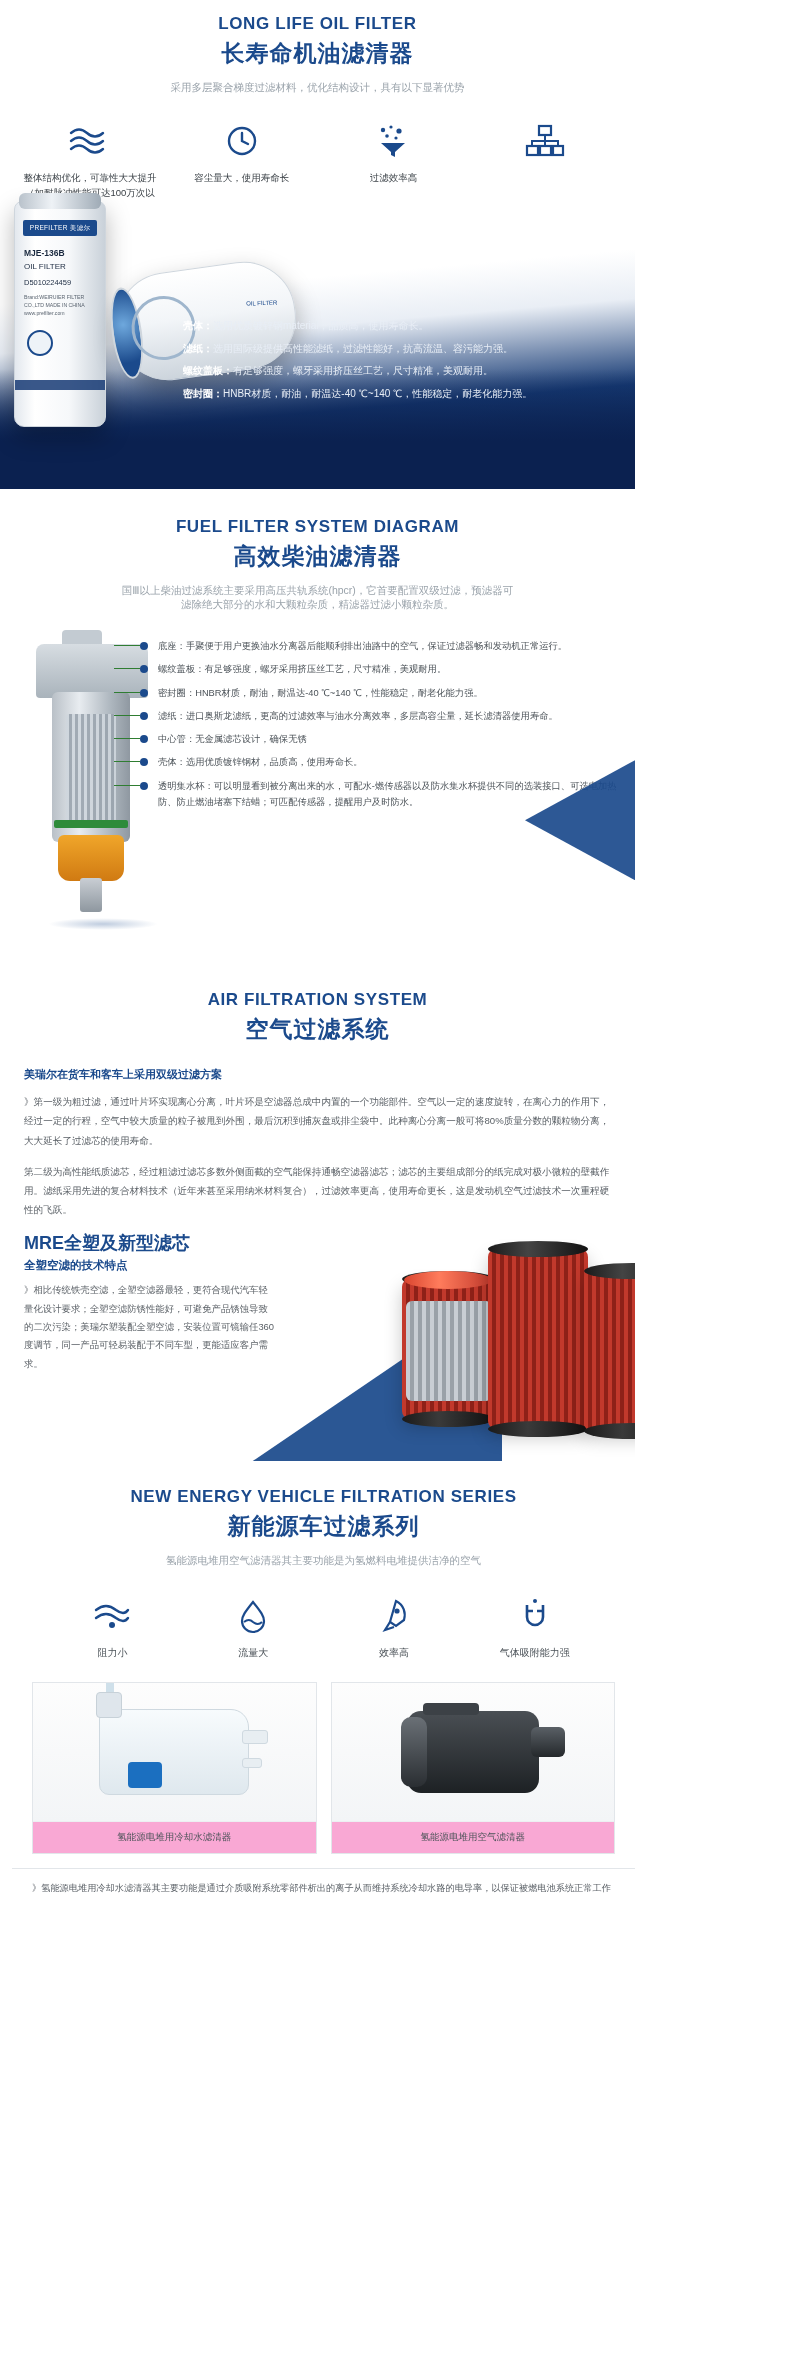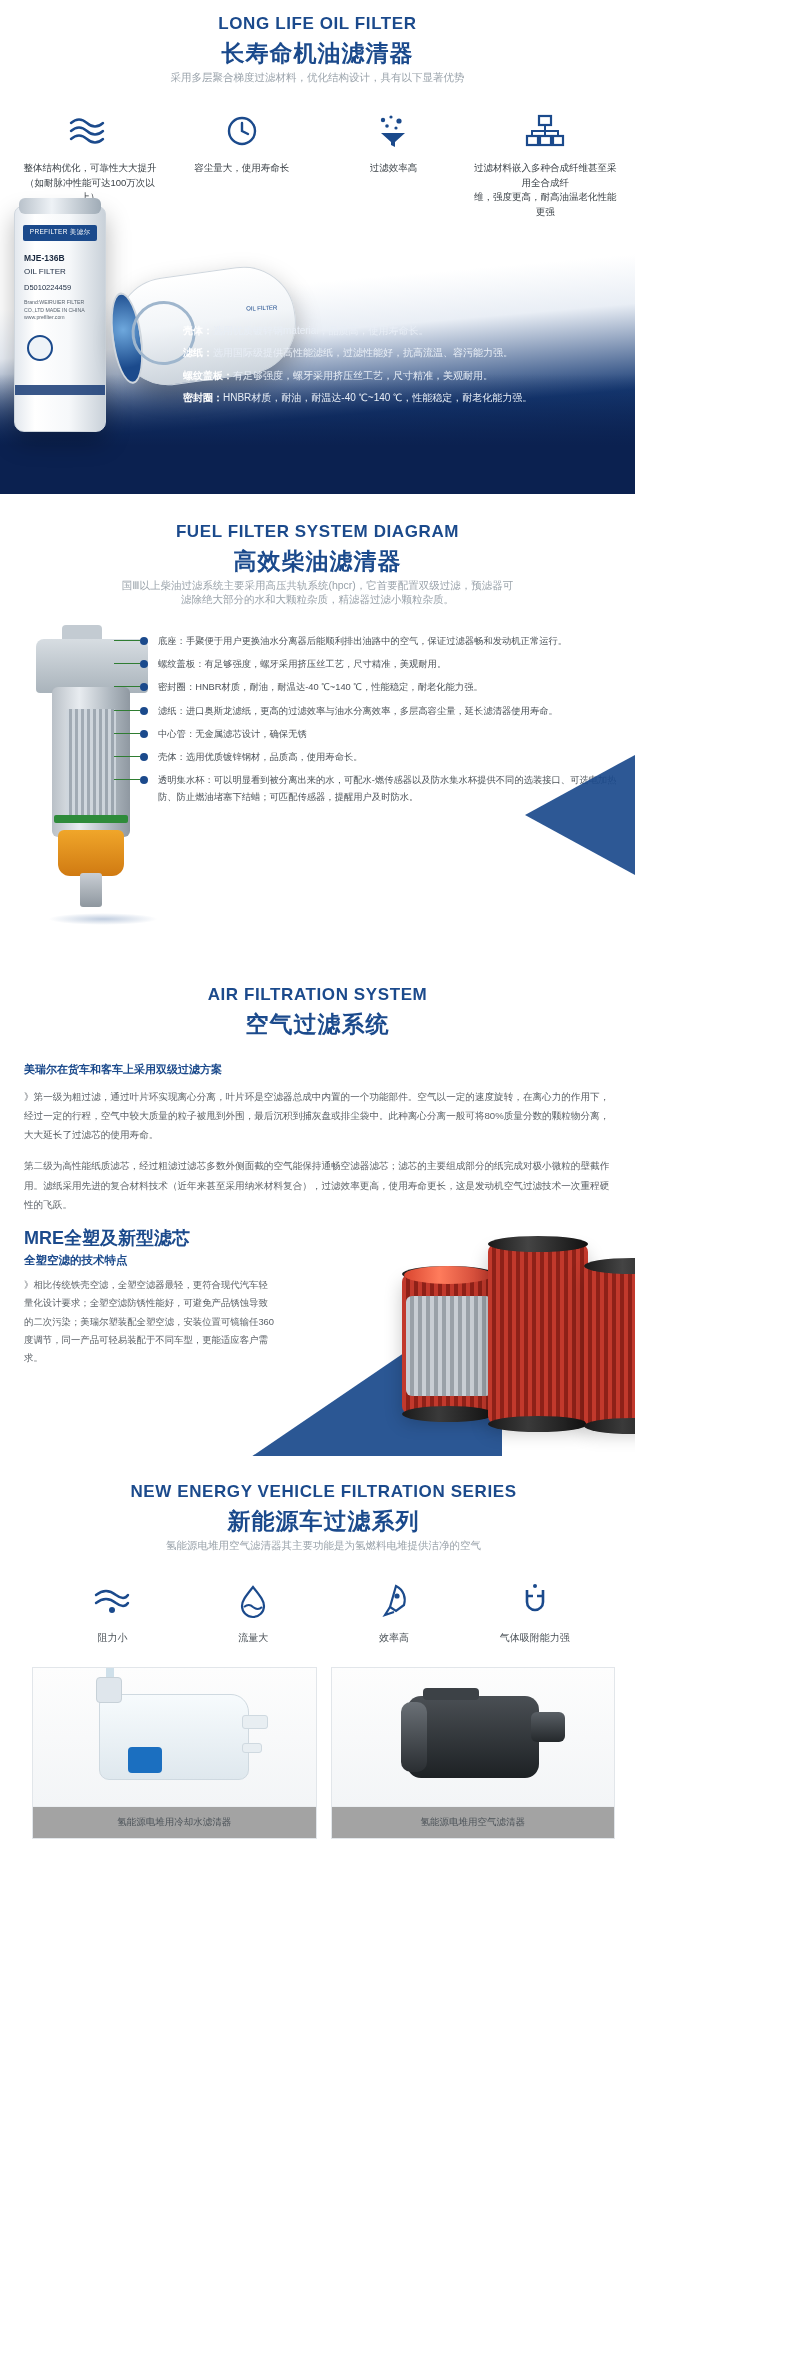--- a/index.html
+++ b/index.html
@@ -23,21 +23,21 @@
   .hdr .cn {
     color: #1b4a8c;
     font-size: 23px;
     font-weight: bold;
     margin-top: 4px;
     letter-spacing: 1px;
   }
   .hdr .sub {
     color: #9aa3ab;
     font-size: 10.5px;
-    margin-top: 2px;
+    margin-top: 12px;
   }
 
   .feat-row {
     display: flex;
     justify-content: center;
     gap: 8px;
     margin-top: 26px;
     padding: 0 18px;
   }
   .feat {
@@ -218,21 +218,21 @@
   }
 
   
   .sec-new { background:#ffffff; padding-top: 26px; padding-bottom: 8px; padding-left: 12px; }
   .ne-feats { display:flex; justify-content:center; gap: 0; margin-top: 26px; padding: 0 30px; }
   .ne-feat { width: 170px; text-align:center; }
   .ne-feat .ico { height: 44px; display:flex; align-items:center; justify-content:center; }
   .ne-feat .cap { font-size: 10px; color:#4c5359; margin-top: 8px; }
 
   .ne-cards { display:flex; gap: 14px; justify-content:center; margin-top: 22px; padding: 0 20px; }
-  .ne-card { width: 372px; border: 1px solid #e2e6ea; background:#a3a3a3; }
+  .ne-card { width: 372px; border: 1px solid #e2e6ea; background:#f9a8d4; }
   .ne-card .imgbox {
     height: 138px; position:relative; background: linear-gradient(180deg,#fdfdfd,#f3f5f7);
     display:flex; align-items:center; justify-content:center; overflow:hidden;
   }
   .ne-card .cardcap {
     border-top:1px solid #eceff2; text-align:center; font-size: 9.5px; color:#4c5359; padding: 9px 4px;
   }
   
   .pa-body {
     position:relative; width: 150px; height: 86px; background: linear-gradient(180deg,#f7fbfd,#dfe8ee);
@@ -316,24 +316,20 @@
 
       <div class="feat">
         <div class="ico">
           <svg width="40" height="36" viewBox="0 0 40 36">
             <rect x="14" y="3" width="12" height="9" stroke="#1b4a8c" stroke-width="2.2" fill="none"></rect>
             <rect x="2" y="23" width="11" height="9" stroke="#1b4a8c" stroke-width="2.2" fill="none"></rect>
             <rect x="15" y="23" width="11" height="9" stroke="#1b4a8c" stroke-width="2.2" fill="none"></rect>
             <rect x="28" y="23" width="10" height="9" stroke="#1b4a8c" stroke-width="2.2" fill="none"></rect>
             <path d="M20 12 L20 18 M7 23 L7 18 L33 18 L33 23 M20 18 L20 23" stroke="#1b4a8c" stroke-width="2" fill="none"></path>
           </svg>
-        </div>
-        <div class="cap">
-          <b>过滤材料嵌入多种合成纤维甚至采用全合成纤</b>
-          <b>维，强度更高，耐高油温老化性能更强</b>
         </div>
       </div>
     </div>
 
     <div class="oil-body">
       <div class="oil-prod">
         <div class="can can1">
           <div class="top"></div>
           <div class="logo">PREFILTER 美滤尔</div>
           <div class="t1">MJE-136B</div>
@@ -528,15 +524,16 @@
           <div class="pb-body">
             <div class="pb-clip"></div>
             <div class="pb-lid"></div>
             <div class="pb-port"></div>
           </div>
         </div>
         <div class="cardcap">氢能源电堆用空气滤清器</div>
       </div>
     </div>
 
+    <div class="footnote">》氢能源电堆用冷却水滤清器其主要功能是通过介质吸附系统零部件析出的离子从而维持系统冷却水路的电导率，以保证被燃电池系统正常工作</div>
   </section>
 
 </div>
 
 </body></html>

